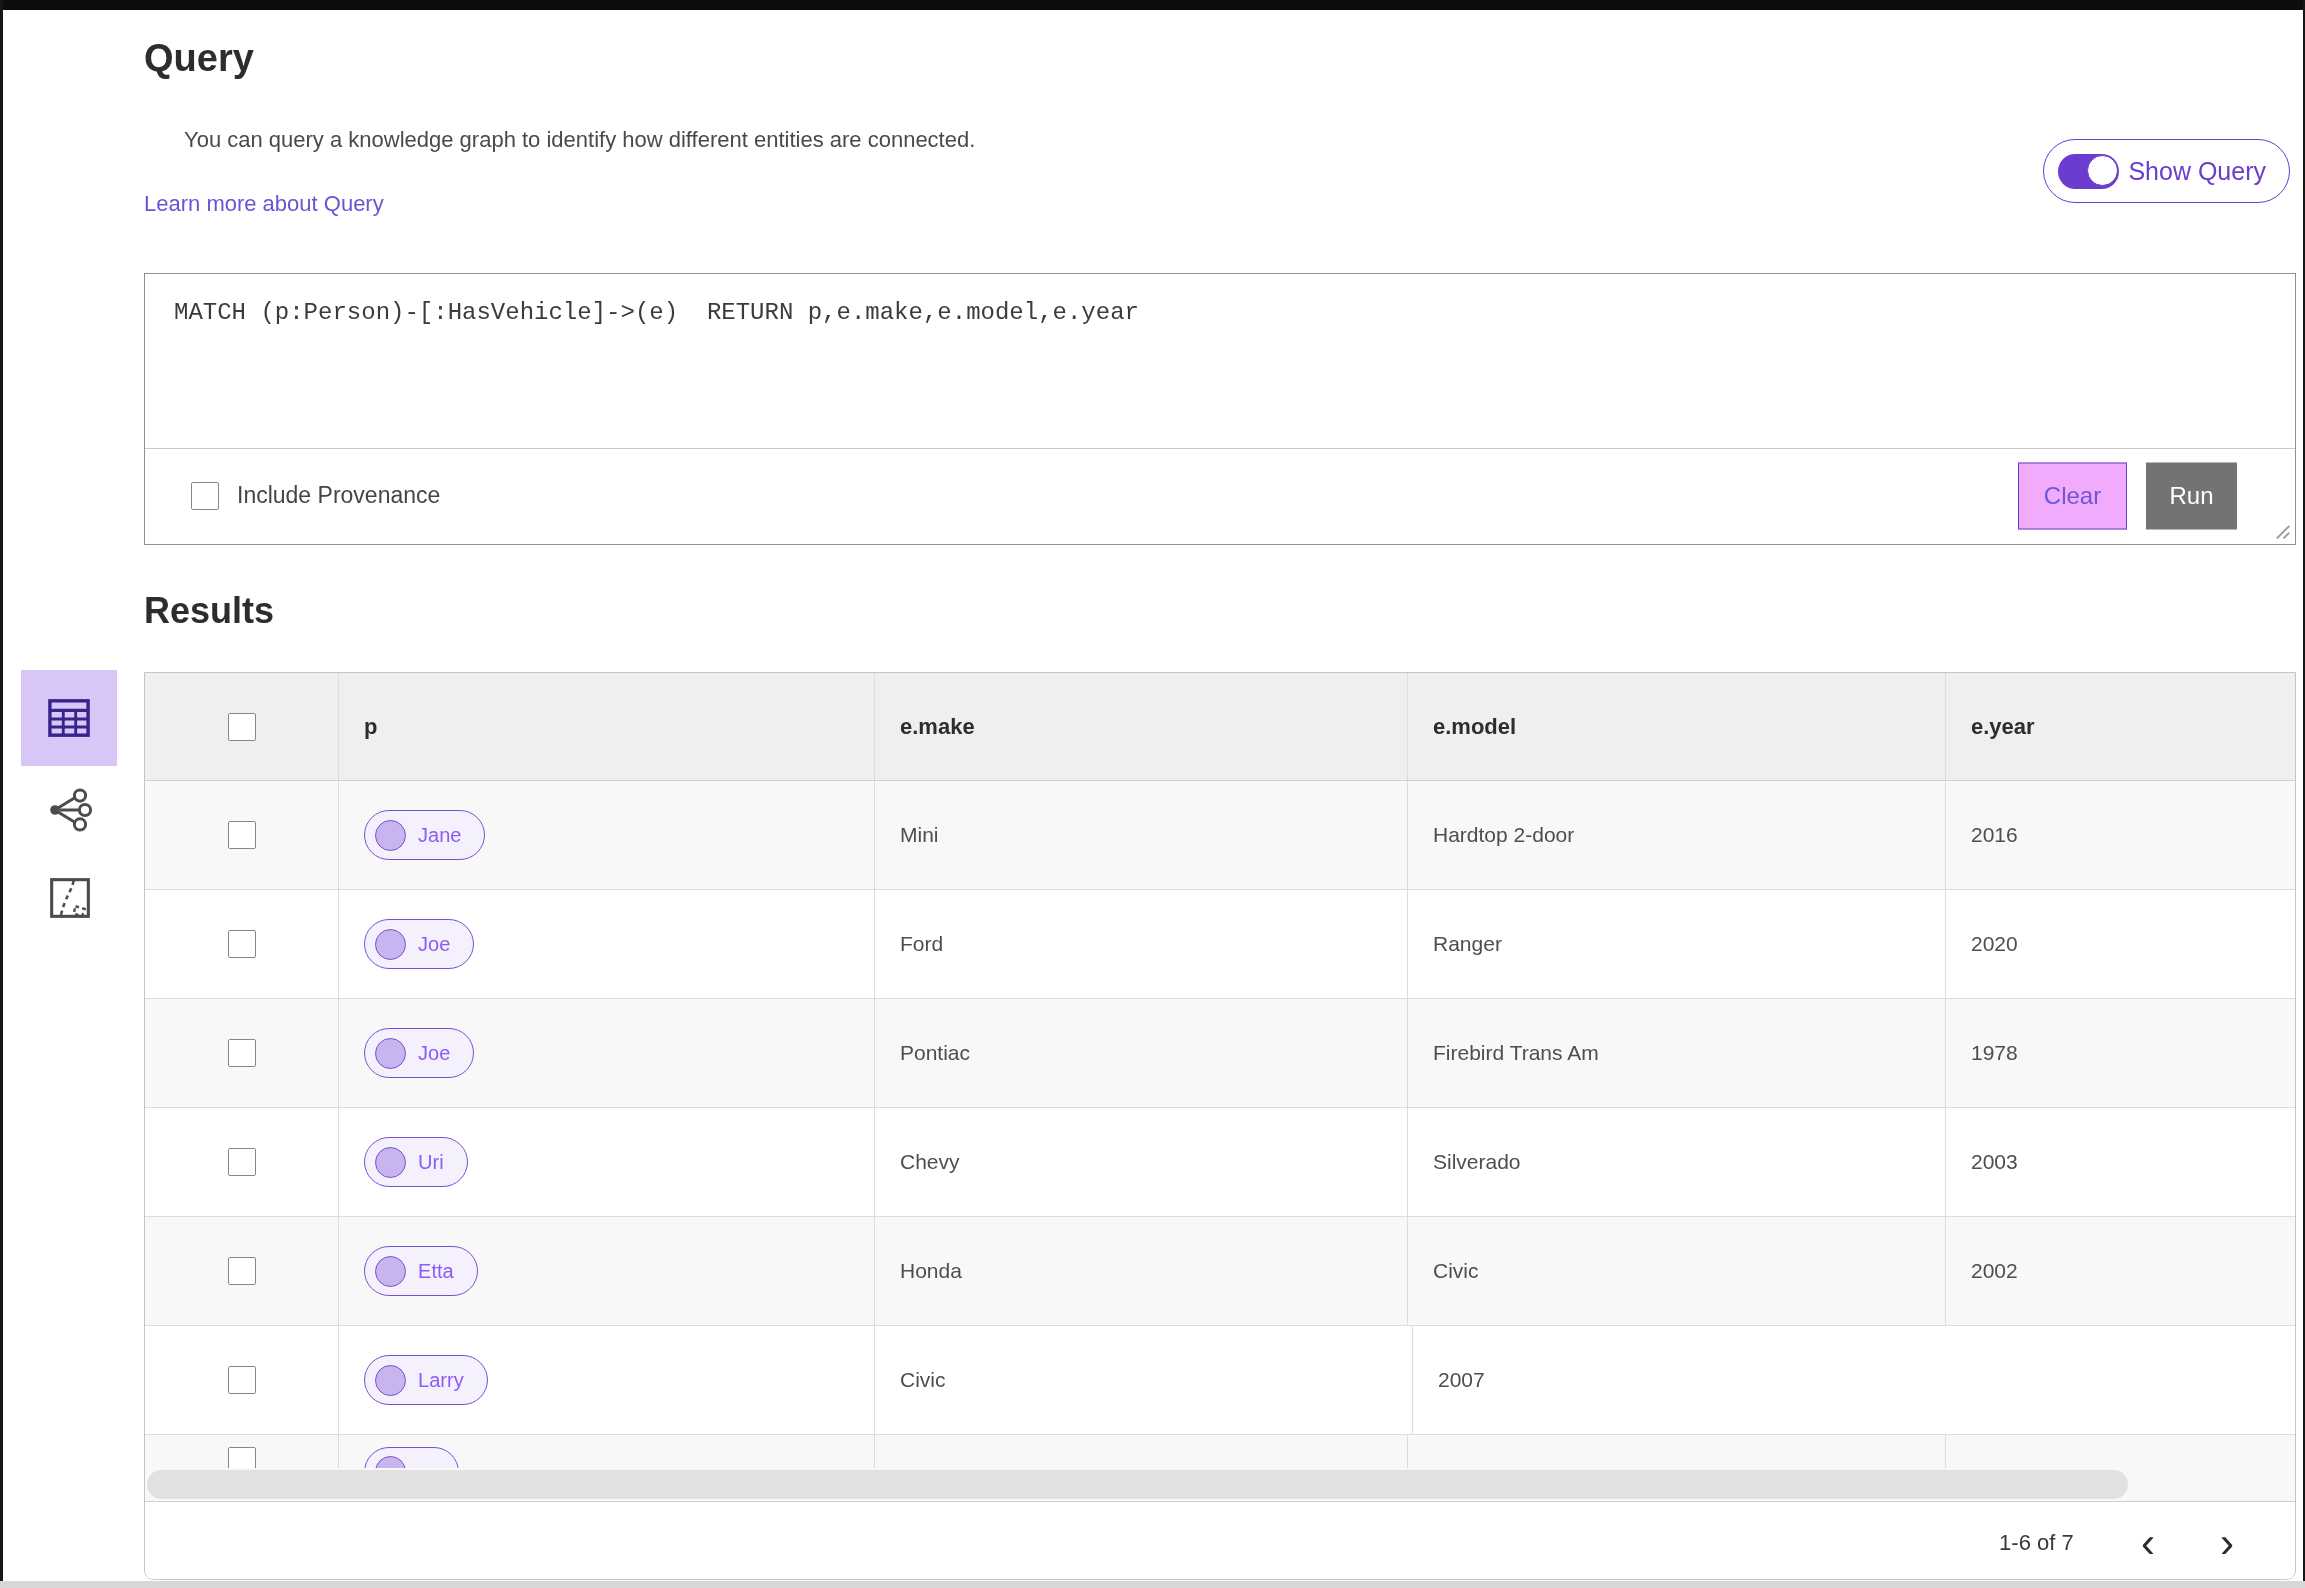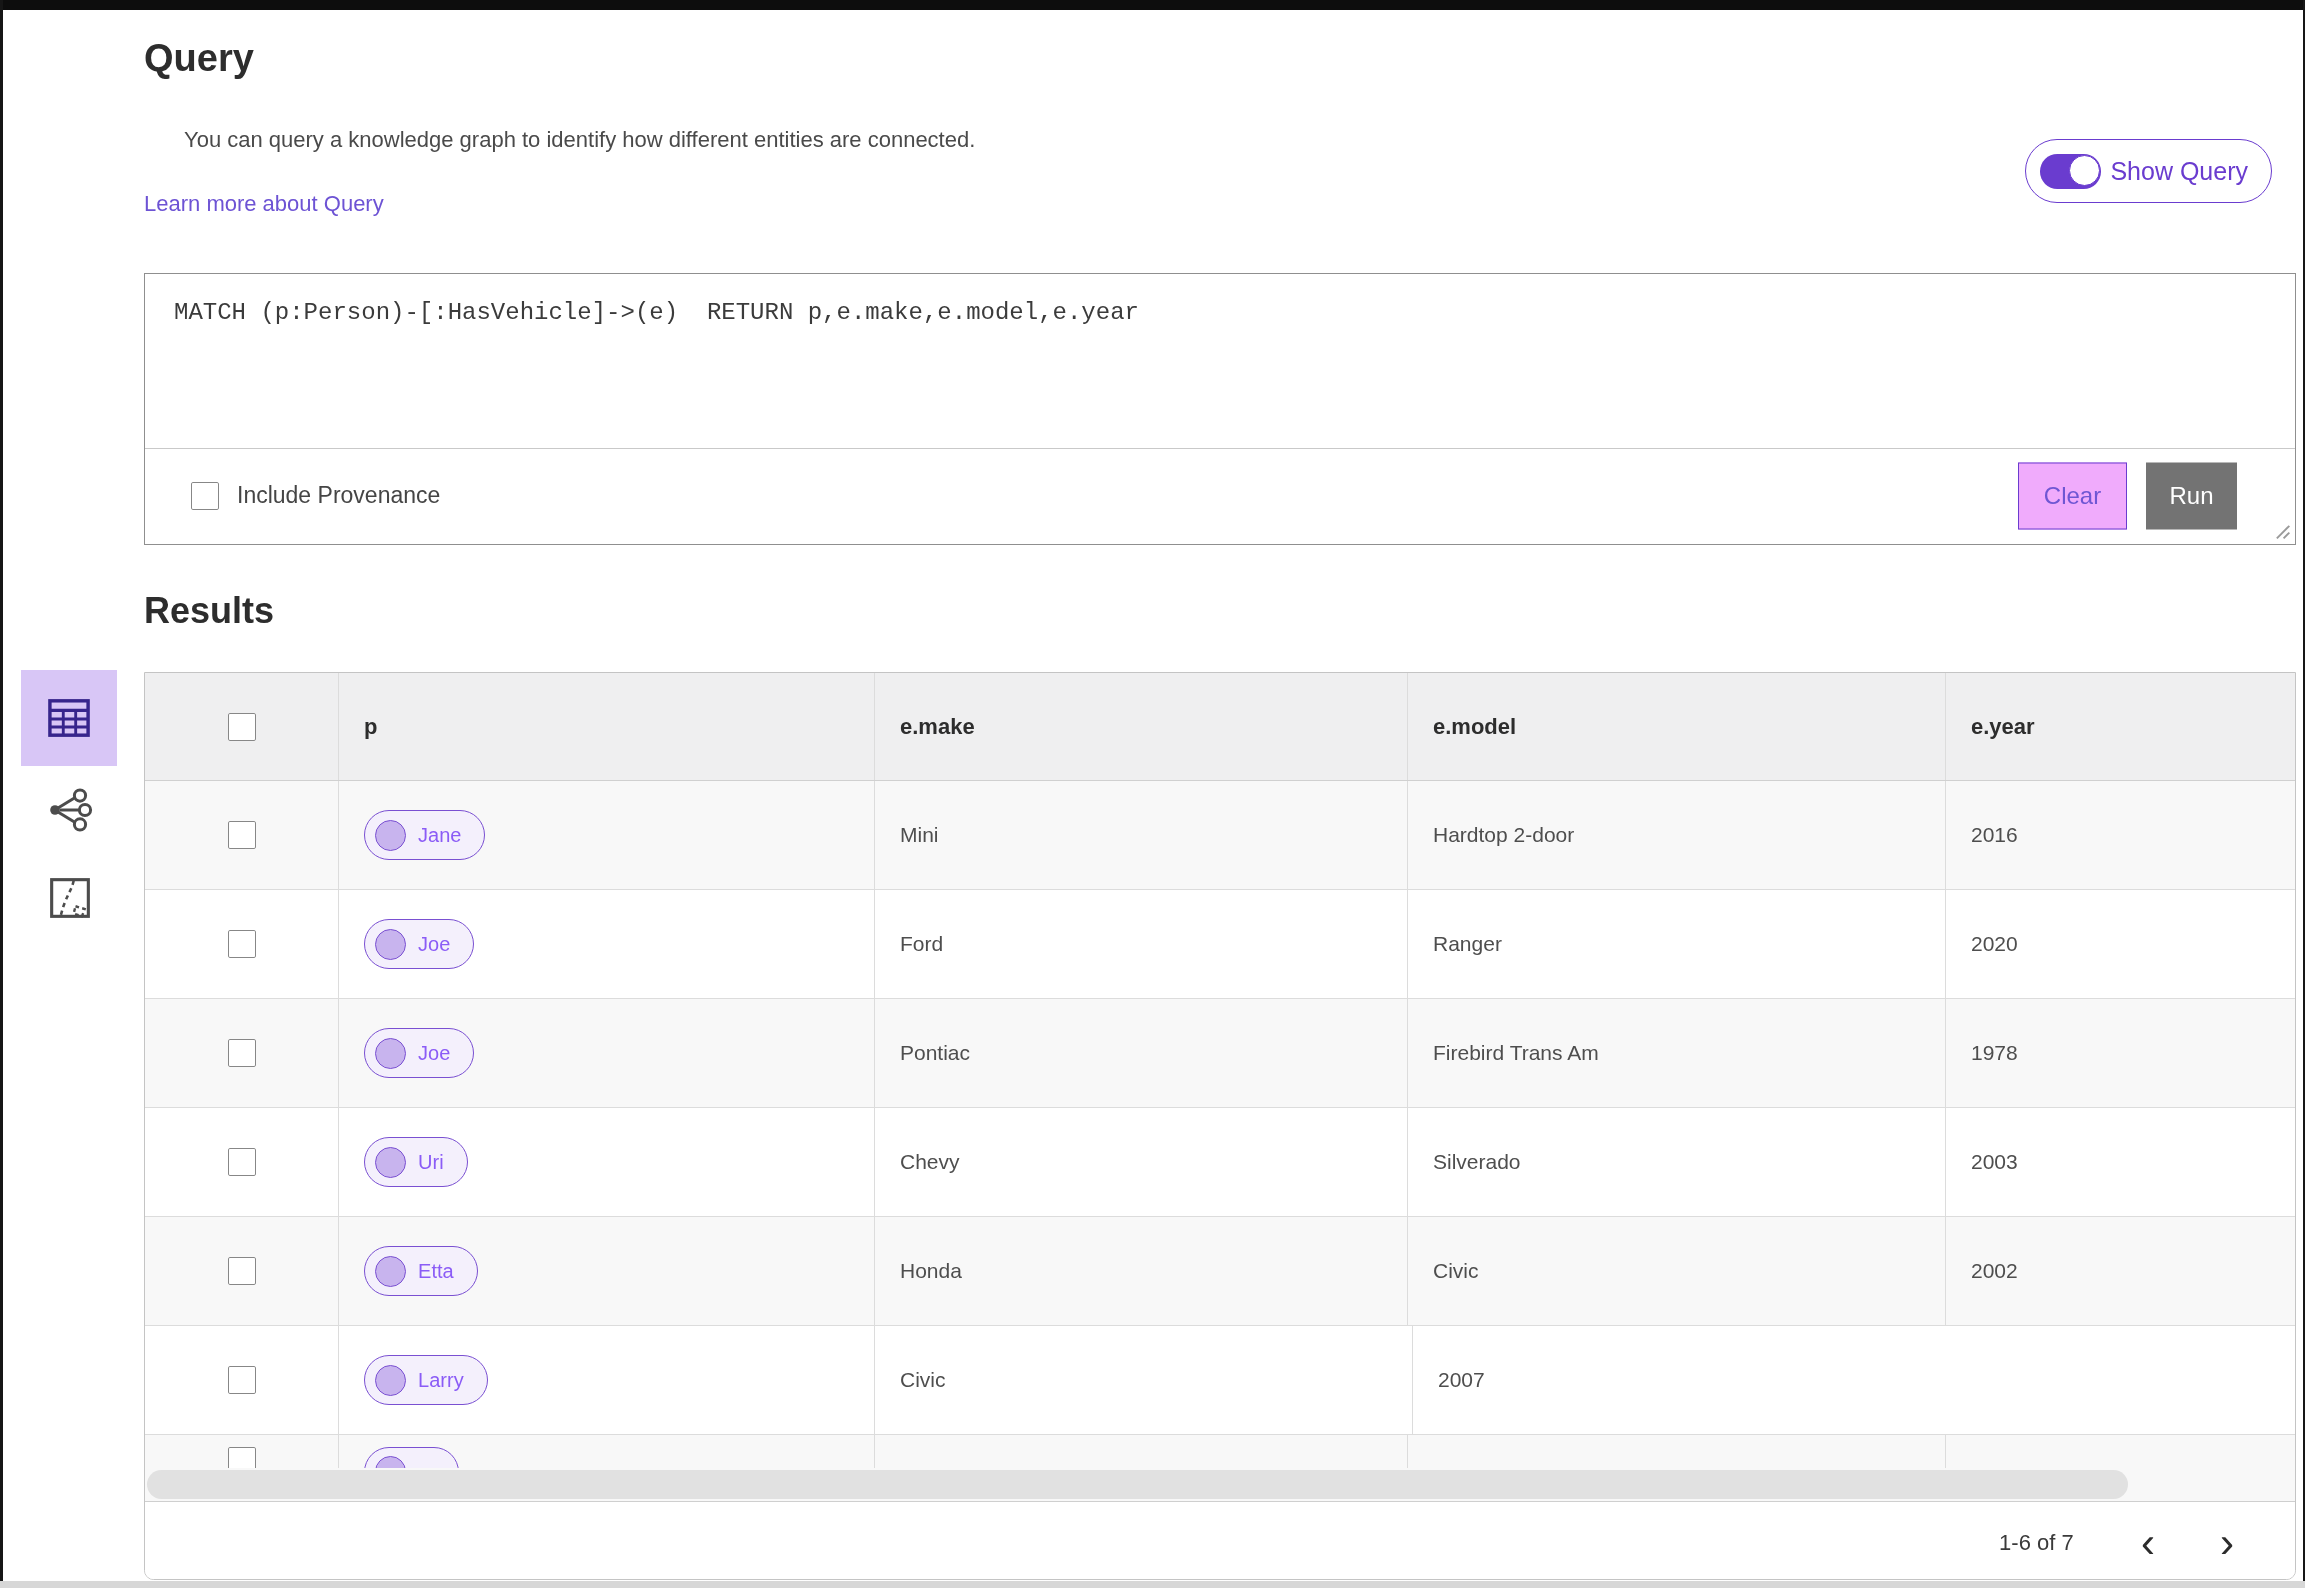--- a/index.html
+++ b/index.html
@@ -11,21 +11,21 @@
   .frame-top { position:absolute; left:0; top:0; width:2306px; height:9.6px; background:#0d0d0d; }
   .frame-left { position:absolute; left:0; top:0; width:2.9px; height:1589px; background:#161616; }
   .frame-right { position:absolute; right:0; top:0; width:2.9px; height:1589px; background:#161616; }
   .frame-bottom { position:absolute; left:0; top:1581px; width:2306px; height:7.7px; background:#d7d7d7; }
 
   .q-title { position:absolute; left:144px; top:37px; font-size:38px; font-weight:bold; color:#2d2d2d; }
   .q-desc { position:absolute; left:144px; top:127px; font-size:22px; color:#4a4a4a;margin-left:40px; }
   .q-link { position:absolute; left:144px; top:191px; font-size:22px; color:#6d53d4; cursor:pointer; }
 
   .show-query {
-    position:absolute; right:34px; top:139px; height:64px; display:flex; align-items:center;
+    position:absolute; right:16px; top:139px; height:64px; display:flex; align-items:center;
     gap:9.6px; padding:0 23px 0 13.4px; border:1.9px solid #6a3ccf; border-radius:33px; background:#fff; cursor:pointer;
   }
   .toggle-track { position:relative; width:61px; height:35px; border-radius:17.3px; background:#6a3ccf; }
   .toggle-knob { position:absolute; right:1px; top:1.9px; width:31px; height:31px; border-radius:50%; background:#fff; border:1.9px solid #6a3ccf; }
   .show-query-label { font-size:25px; color:#6a3ccf; }
 
   .query-panel {
     position:absolute; left:144px; top:273px; width:2152px; height:272px;
     border:1.9px solid #8f8f8f; background:#fff;
   }

